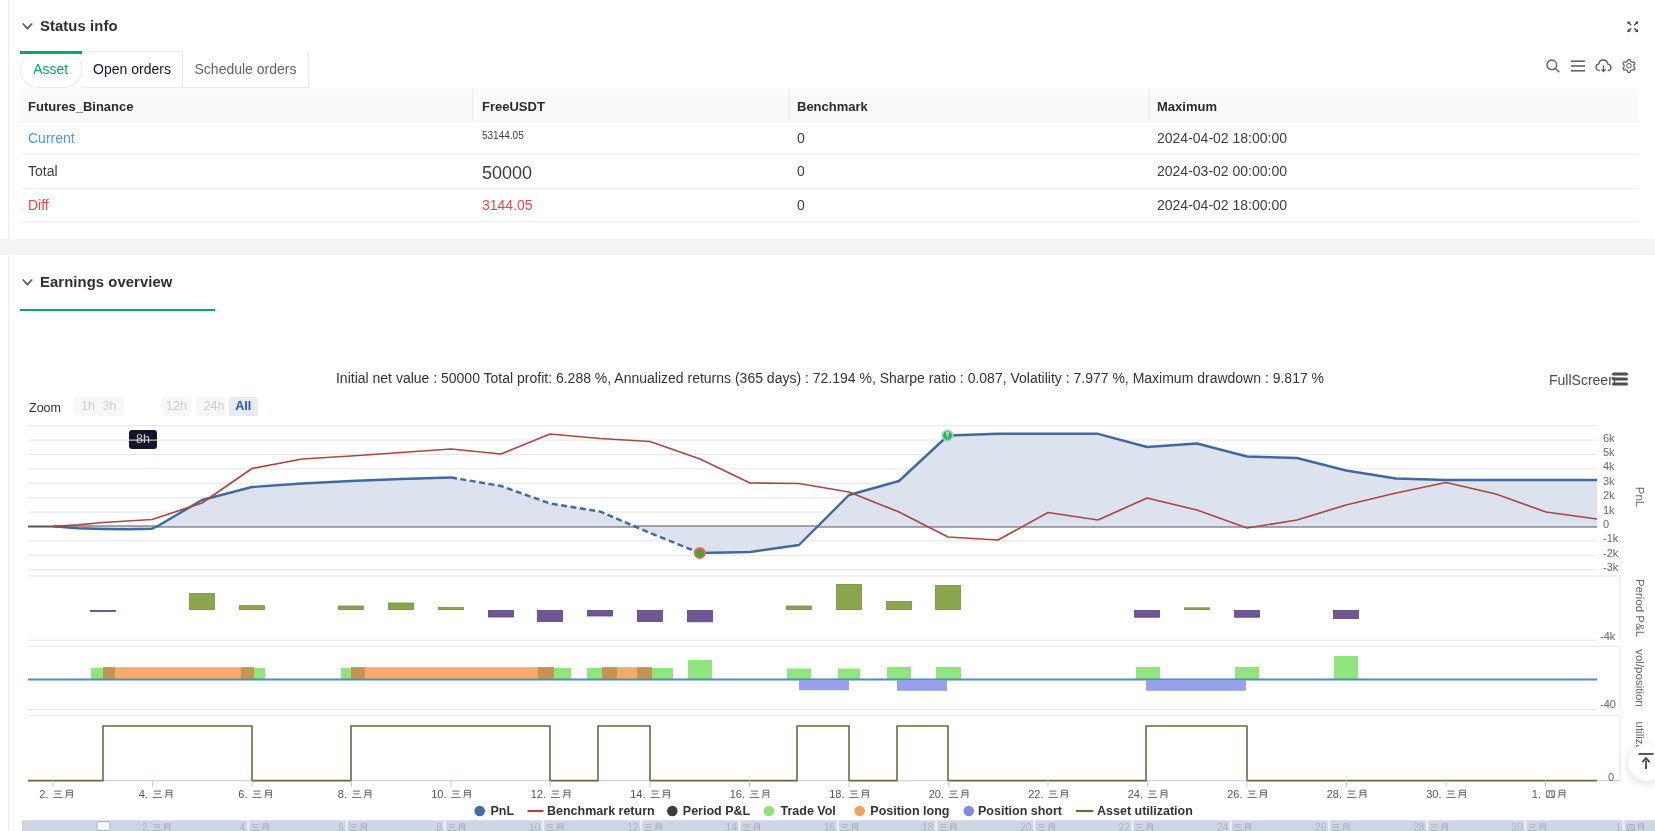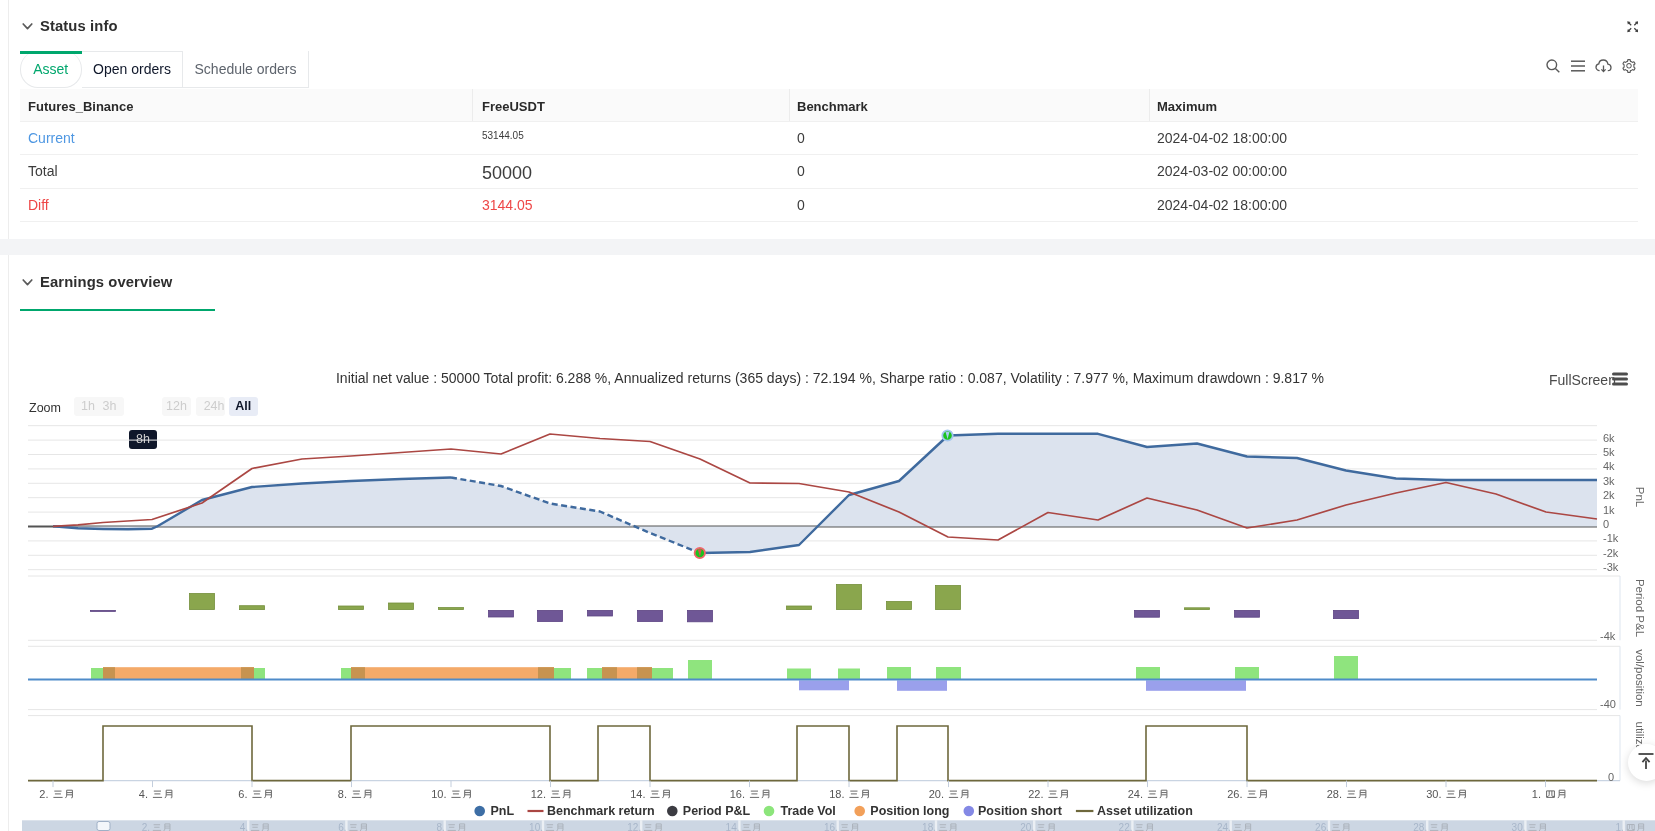--- a/index.html
+++ b/index.html
@@ -102,21 +102,21 @@
         <line x1="1.5" y1="7" x2="14.5" y2="7"></line>
         <line x1="1.5" y1="12" x2="14.5" y2="12"></line>
       </svg></div>
 
   <div class="abs" style="left:29px;top:400.5px;font-size:12.5px;color:#333;">Zoom</div>
   <div class="abs" style="left:62px;top:397px;width:28px;height:19px;background:#f7f7f7;border-radius:3px;text-align:center;line-height:19px;font-size:12.5px;color:#cdcdcd;margin-left:12px;">1h</div>
   <div class="abs" style="left:95.5px;top:397px;width:28px;height:19px;background:#f7f7f7;border-radius:3px;text-align:center;line-height:19px;font-size:12.5px;color:#cdcdcd;">3h</div>
   <div class="abs" style="left:129px;top:397px;width:28px;height:19px;background:#0f172a;border-radius:3px;text-align:center;line-height:19px;font-size:12.5px;color:#cdcdcd;margin-top:33px;">8h</div>
   <div class="abs" style="left:162px;top:397px;width:29px;height:19px;background:#f7f7f7;border-radius:3px;text-align:center;line-height:19px;font-size:12.5px;color:#cdcdcd;">12h</div>
   <div class="abs" style="left:195.5px;top:397px;width:29px;height:19px;background:#f7f7f7;border-radius:3px;text-align:right;line-height:19px;font-size:12.5px;color:#cdcdcd;">24h</div>
-  <div class="abs" style="left:229px;top:397px;width:28.5px;height:19px;background:#e8ecf6;border-radius:3px;text-align:center;line-height:19px;font-size:12.5px;font-weight:700;color:#0f172a;">All</div>
+  <div class="abs" style="left:229px;top:397px;width:28.5px;height:19px;background:#e8ecf6;border-radius:3px;text-align:center;line-height:19px;font-size:12.5px;font-weight:700;color:#1d4ed8;">All</div>
 
   <div class="abs" style="left:0;top:420px;">
 <svg width="1655" height="411" viewBox="0 420 1655 411" font-family="Liberation Sans, sans-serif">
 
 <symbol id="g-san" viewBox="0 0 11 11">
           <g stroke="#686868" stroke-width="1.0" fill="none">
 <path d="M1.8,2.6 H9.0"></path>
             <path d="M2.4,5.4 H8.4"></path>
             <path d="M0.9,8.9 H10.1"></path>
           </g>

